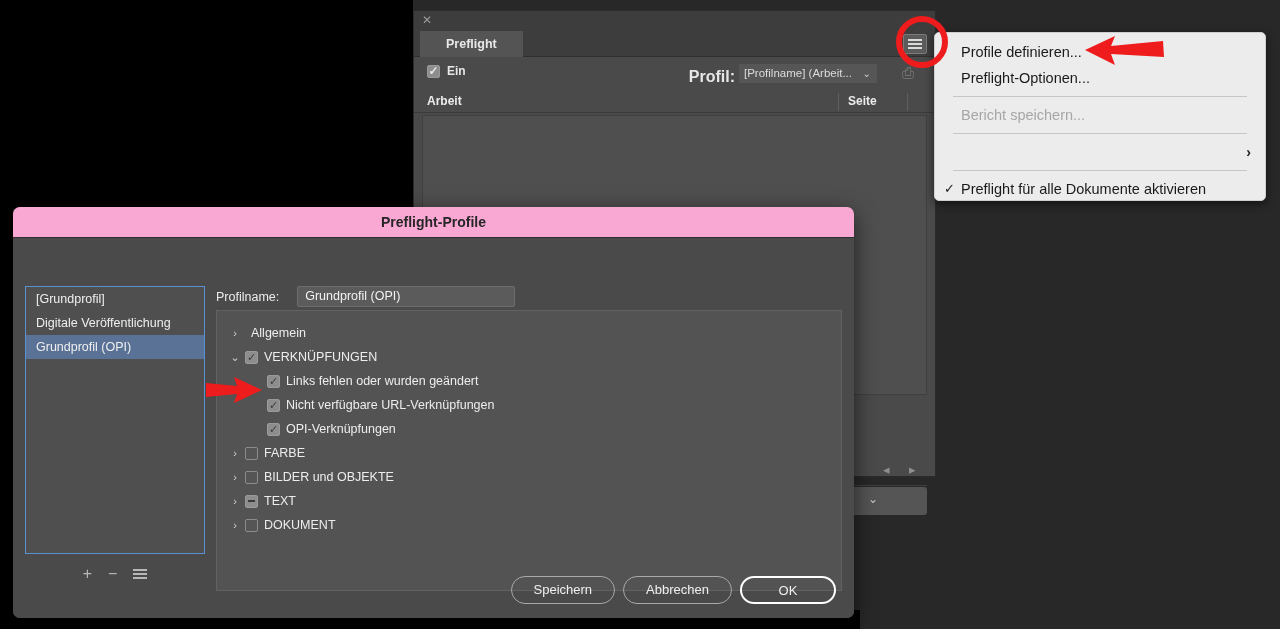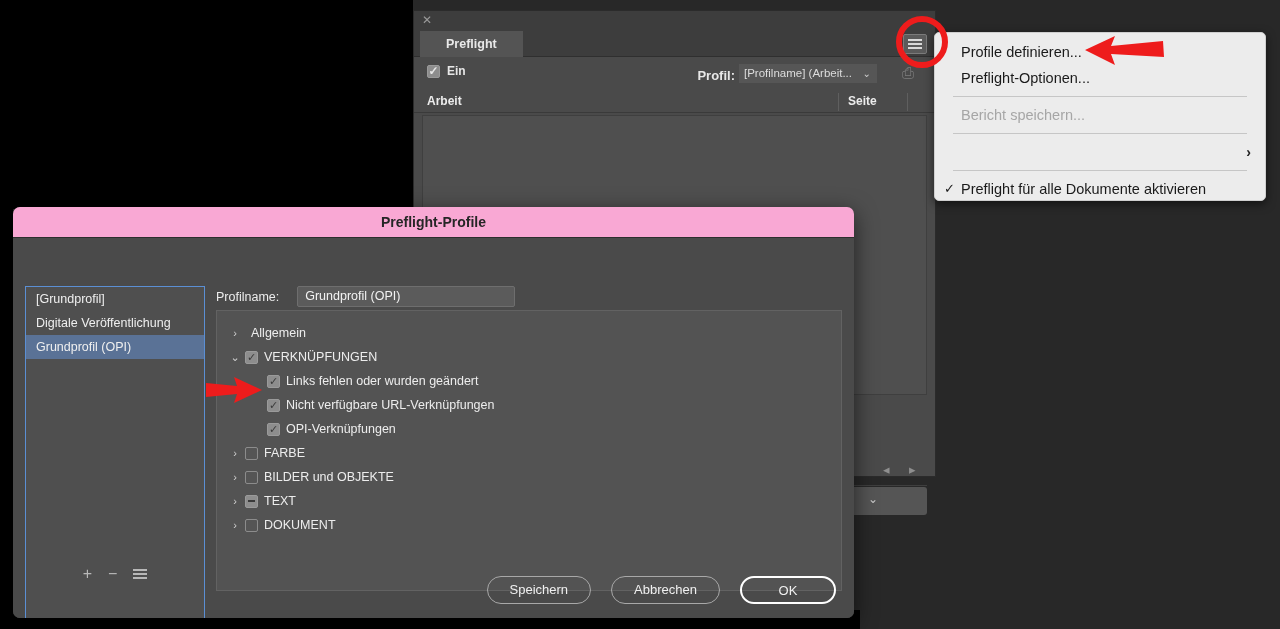--- a/index.html
+++ b/index.html
@@ -76,21 +76,21 @@
   }
   .chk.empty { background: #555; border-color: #8c8c8c; color: transparent; }
   .chk.dash { background: #8d8d8d; }
   .chk.dash::after { content: ""; width: 7px; height: 2px; background: #3a3a3a; }
 
   .pf-ein { position: absolute; left: 13px; top: 7px; display: flex; align-items: center; gap: 7px; }
   .pf-ein span { color: #e7e7e7; font-size: 12px; font-weight: bold; }
 
   .pf-proflabel {
     position: absolute; right: 200px; top: 11px;
-    color: #e7e7e7; font-size: 13px; font-weight: bold;
+    color: #e7e7e7; font-size: 16px; font-weight: bold;
   }
   .pf-profsel {
     position: absolute; right: 58px; top: 7px;
     width: 138px; height: 19px; background: #565656;
     color: #dcdcdc; font-size: 11.5px; line-height: 19px; padding-left: 5px;
     position: absolute;
   }
   .pf-profsel .cv { position: absolute; right: 6px; top: 0; font-size: 10px; color: #cfcfcf; }
   .pf-proficon {
     position: absolute; right: 18px; top: 7px; width: 18px; height: 18px;
@@ -152,21 +152,21 @@
     height: 31px; background: #f9a8d4;
     color: #262626; font-size: 14px; font-weight: bold;
     display: flex; align-items: center; justify-content: center;
     border-bottom: 1px solid #2e2e2e;
   }
   .dlg-body { position: relative; height: 380px; background: #4a4a4a; }
 
   
   .prof-list {
     position: absolute; left: 12px; top: 48px;
-    width: 180px; height: 342px;
+    width: 180px; height: 268px;
     background: #4f4f4f; border: 1px solid #5b8fd4;
   }
   .prof-item {
     height: 24px; line-height: 24px; padding-left: 10px;
     color: #efefef; font-size: 12.5px;
   }
   .prof-item.selected { background: #5a7296; }
   .prof-tools {
     position: absolute; left: 12px; top: 325px; width: 180px; height: 22px;
     display: flex; align-items: center; justify-content: center; gap: 16px;
@@ -191,21 +191,21 @@
   }
   .tnode { position: relative; height: 24px; display: flex; align-items: center; }
   .tnode .tw { width: 20px; text-align: center; color: #cfcfcf; font-size: 11px; }
   .tnode .tw.down { font-size: 11px; }
   .tnode .tlabel { color: #ededed; font-size: 12.5px; margin-left: 6px; }
   .tnode.lvl0 { padding-left: 8px; }
   .tnode.lvl1 { padding-left: 50px; }
 
   .dlg-buttons {
     position: absolute; right: 18px; bottom: 14px;
-    display: flex; gap: 20px; align-items: center;
+    display: flex; gap: 8px; align-items: center;
   }
   .btn {
     height: 28px; padding: 0 22px; border-radius: 14px;
     border: 1px solid #a8a8a8; background: transparent;
     color: #f0f0f0; font-size: 13px; line-height: 26px;
     text-align: center; min-width: 96px;
   }
   .btn.default { border: 2px solid #ffffff; }
 
   

